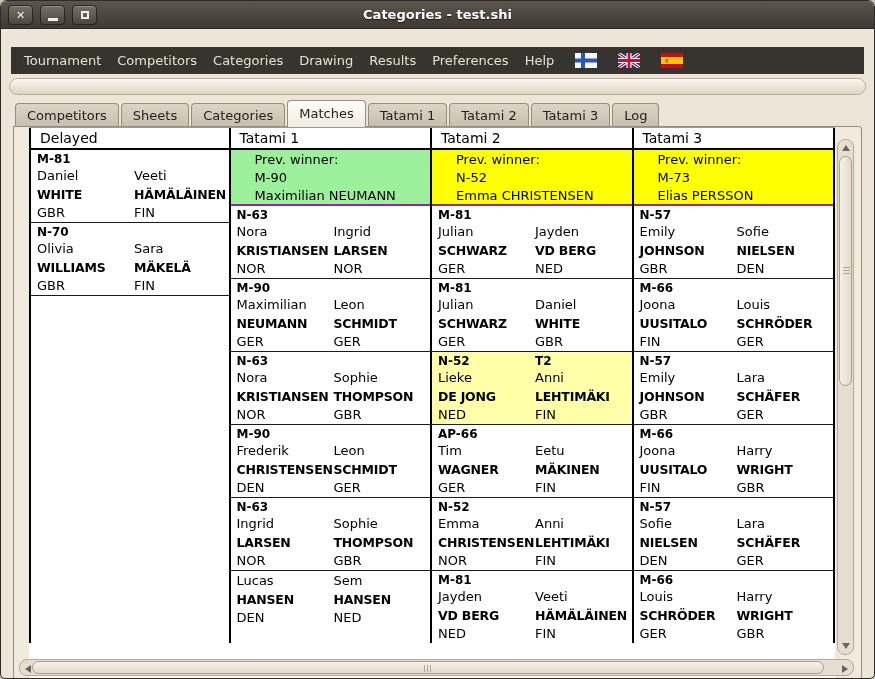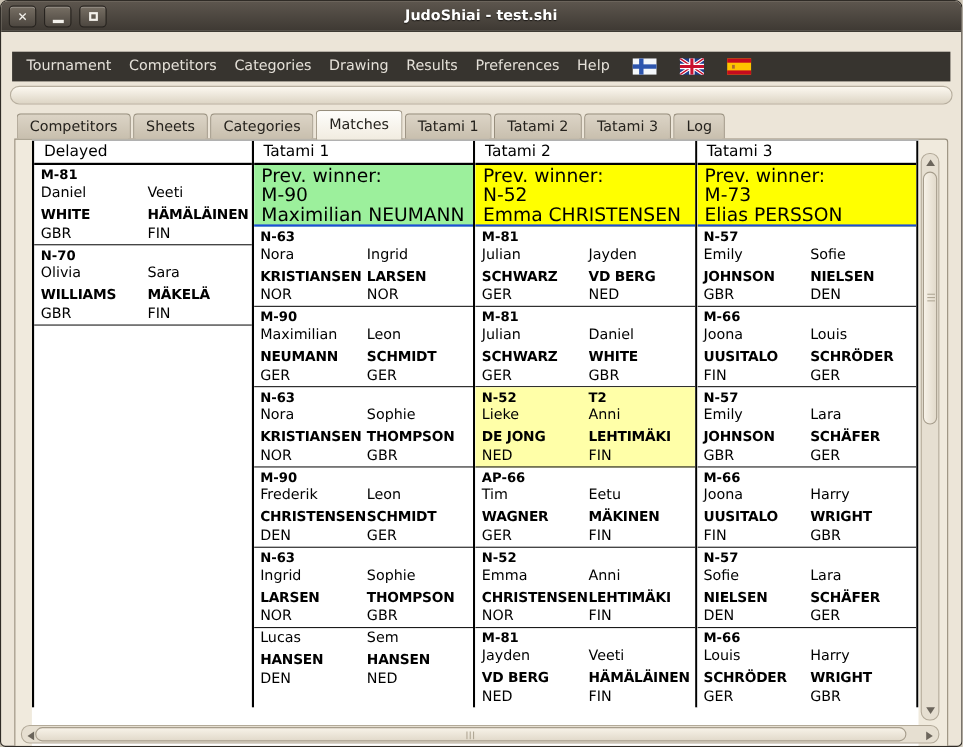--- a/index.html
+++ b/index.html
@@ -64,21 +64,21 @@
   }
   
   .viewport{
     position:absolute;left:15px;top:0;width:806px;height:592px;
     background:#ffffff;border-top:1px solid #9a9a9a;overflow:hidden;
   }
   .board{display:grid;grid-template-columns:repeat(4,1fr);height:515px;}
   .col{border-right:2px solid #000;background:#fff;overflow:hidden;}
   .col:first-child{border-left:2px solid #000;}
   .col-header{height:22px;line-height:21px;padding-left:9px;font-size:14px;color:#000;border-bottom:2px solid #000;}
-  .pw-cell{height:56px;border-bottom:2px solid #1d4ed8;padding:1px 0 0 7px;font-size:17px;line-height:18px;color:#000;}
+  .pw-cell{height:56px;border-bottom:2px solid #a21caf;padding:1px 0 0 24px;font-size:13px;line-height:18px;color:#000;}
   .match{height:73px;border-bottom:1px solid #1a1a1a;padding:1px 0 0 6px;color:#000;}
   .mrow{display:grid;grid-template-columns:97px 1fr;white-space:nowrap;}
   .mrow.cat{font-weight:bold;font-size:12px;line-height:16px;}
   .mrow.first,.mrow.country{font-size:13px;line-height:18px;}
   .mrow.last{font-weight:bold;font-size:12.5px;line-height:19px;letter-spacing:-.2px;}
   
   .vscroll{
     position:absolute;left:823px;top:12px;width:17px;height:516px;
     background:#e6dfd1;border:1px solid #b3aa99;border-radius:8px;
   }
@@ -114,21 +114,21 @@
       <div class="tb-btn">
           <span>✕</span>
         </div>
       <div class="tb-btn">
           <span class="minbar"></span>
         </div>
       <div class="tb-btn">
           <span class="maxbox"></span>
         </div>
     </div>
-    <div class="tb-title">JudoShiai - test.shi</div>
+    <div class="tb-title">Categories - test.shi</div>
   </div>
 
   <div class="menubar">
     <div id="menu-items" style="display:flex;align-items:center;">
         <div class="menu-item">Tournament</div>
         <div class="menu-item">Competitors</div>
         <div class="menu-item">Categories</div>
         <div class="menu-item">Drawing</div>
         <div class="menu-item">Results</div>
         <div class="menu-item">Preferences</div>

